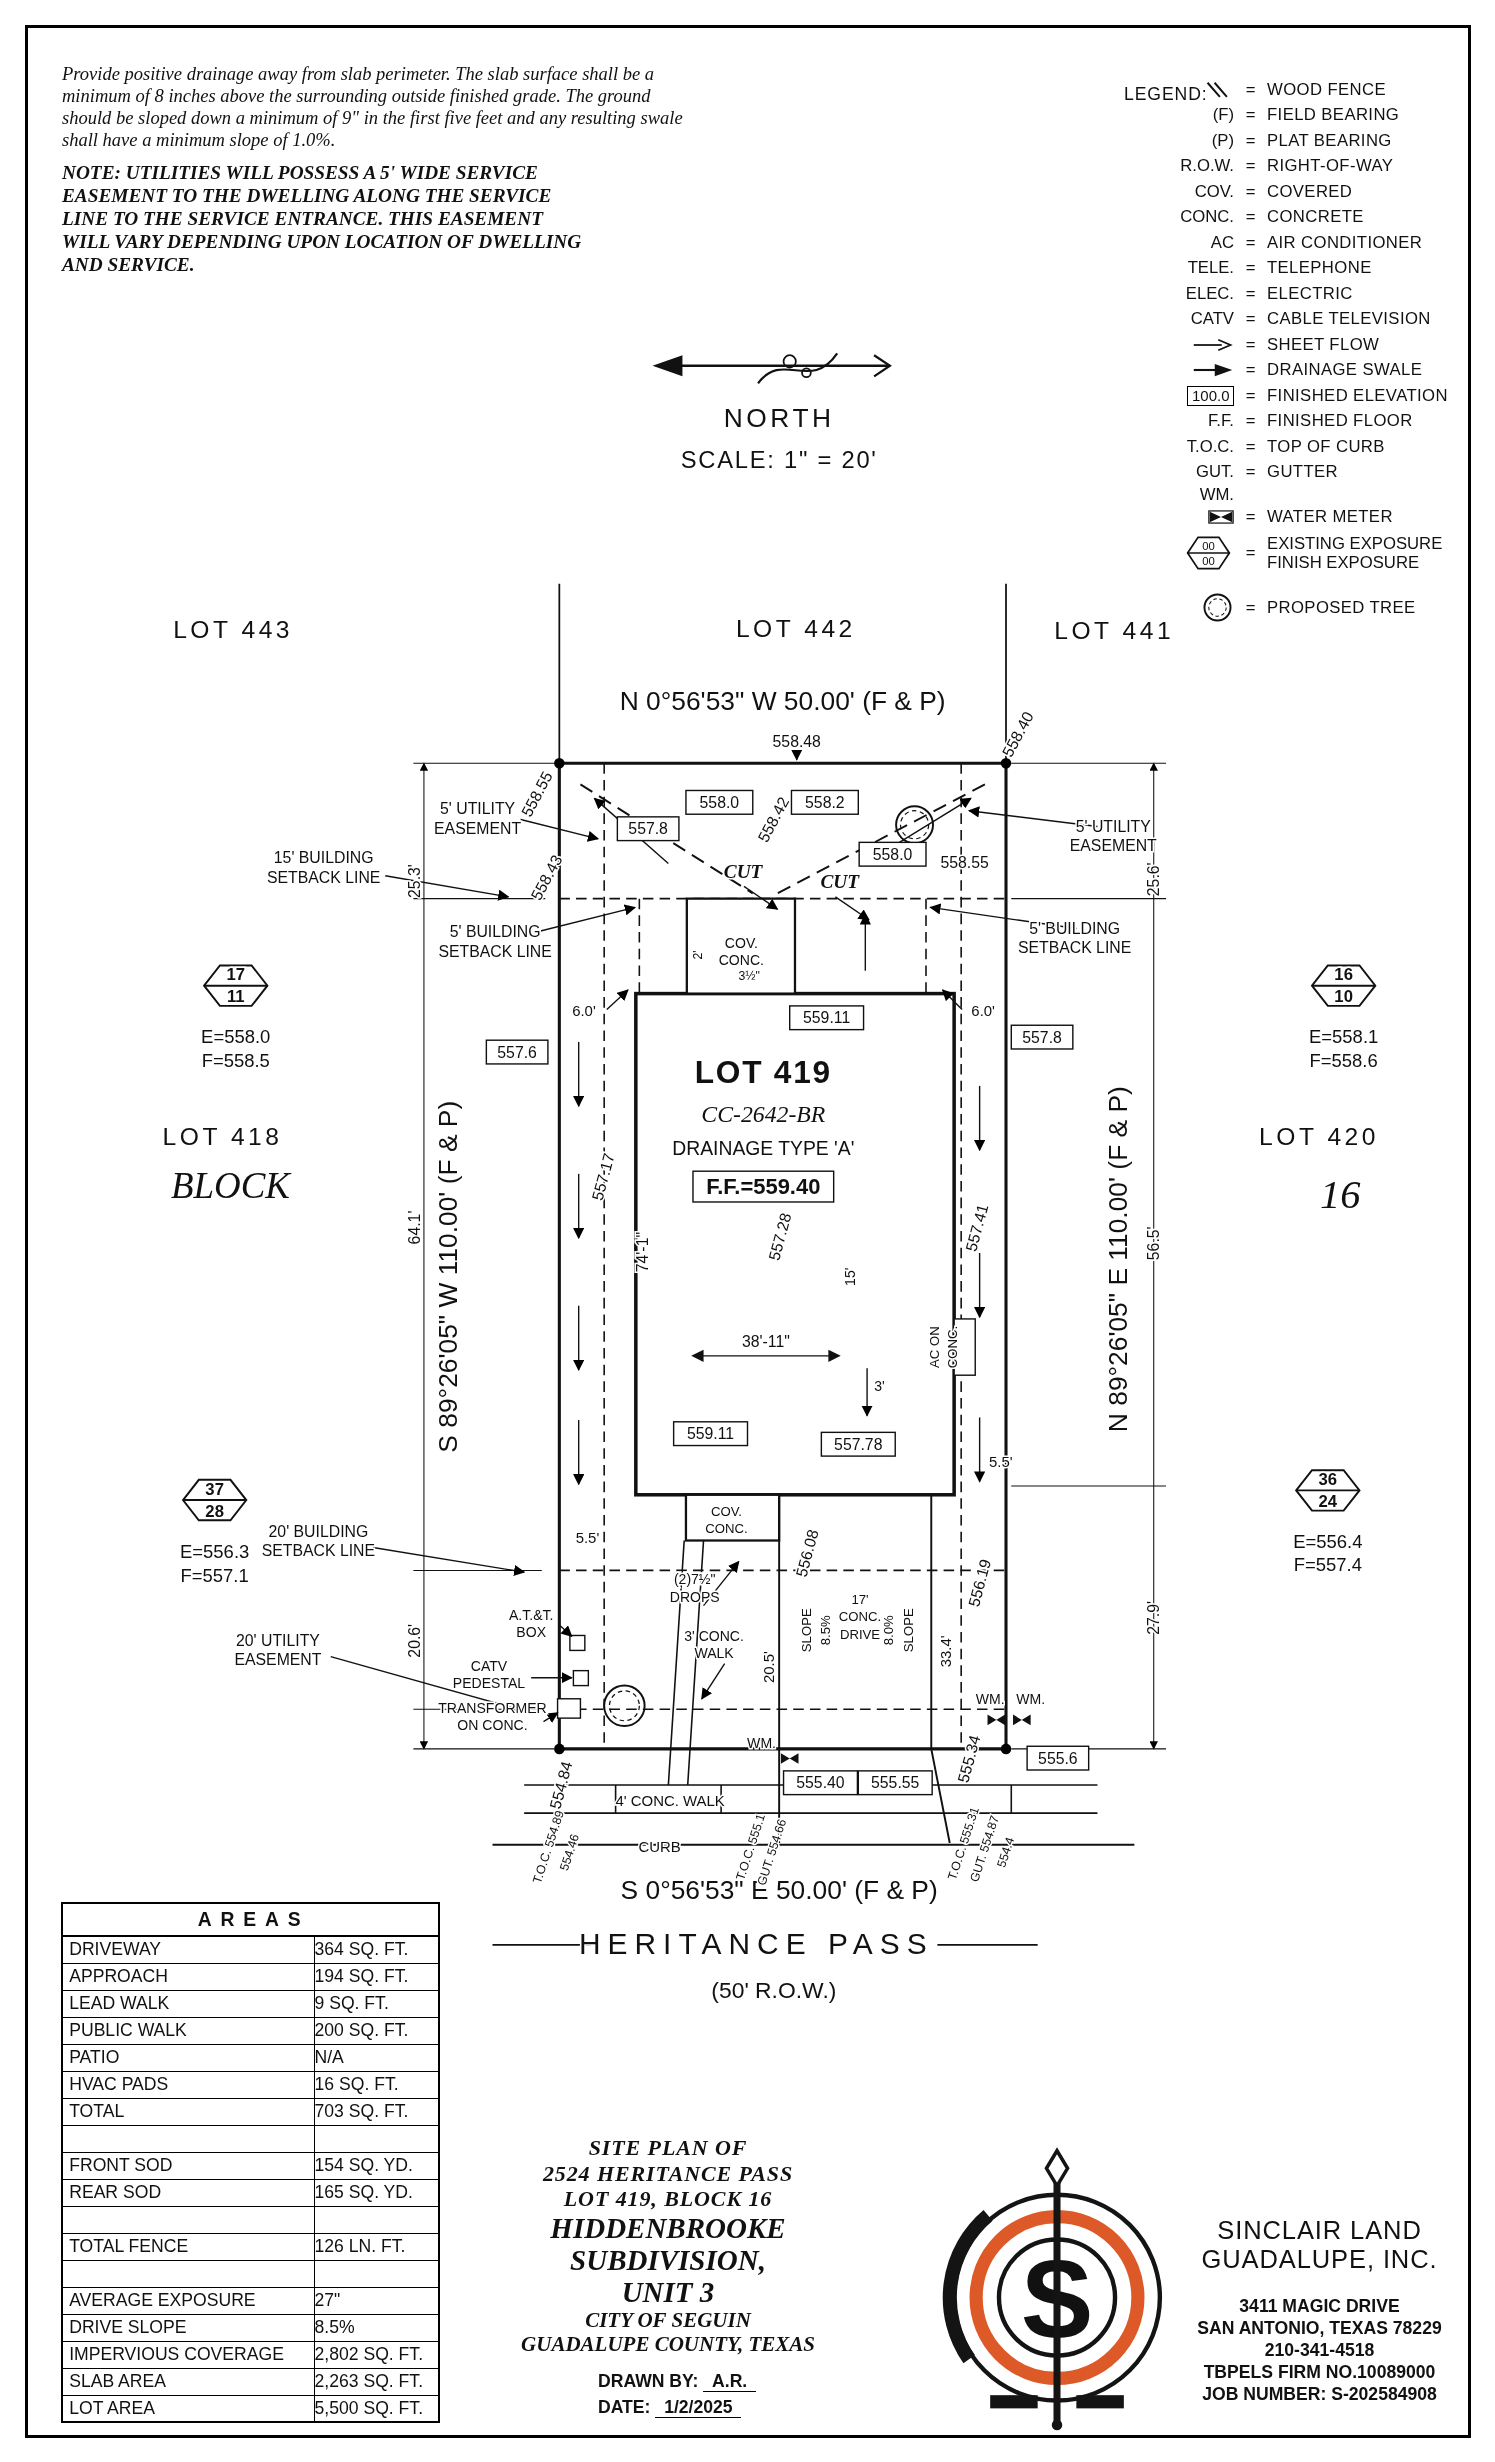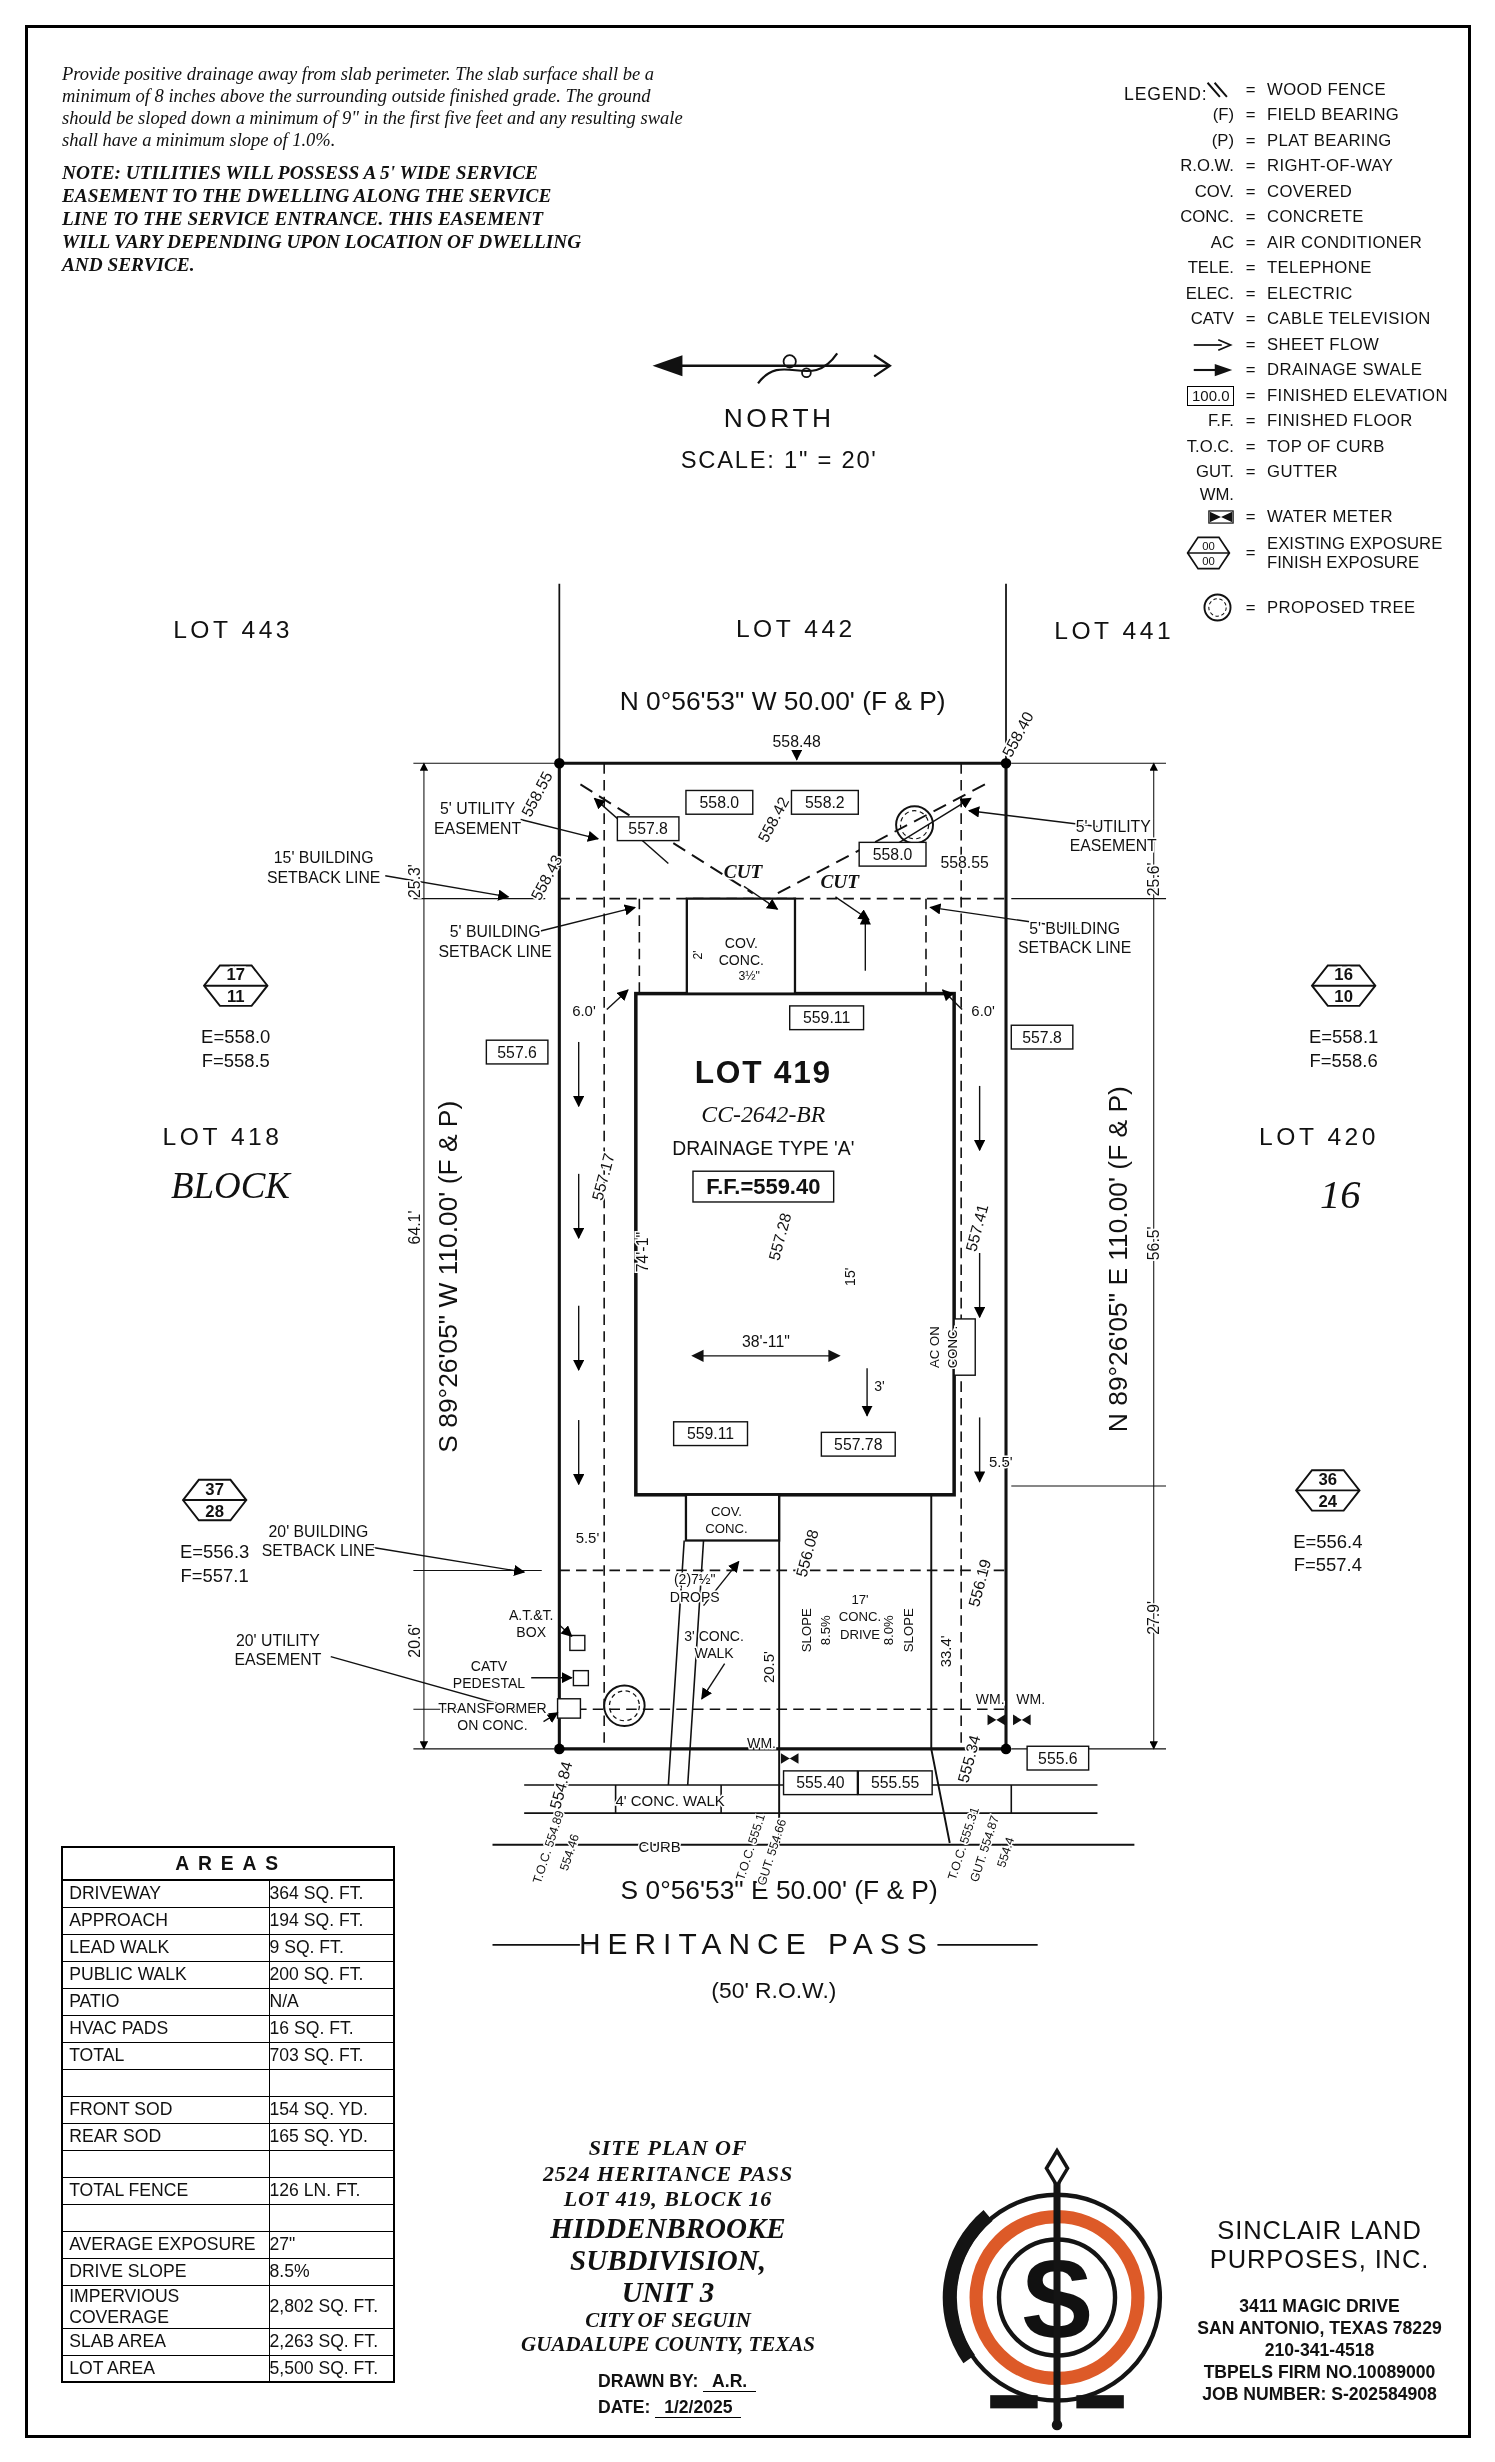--- a/index.html
+++ b/index.html
@@ -37,21 +37,21 @@
 .lrow{display:flex;align-items:center;height:25.5px}
 .lrow.short{height:19.3px}
 .lrow.tall{height:46px}
 .lrow.mt{margin-top:19.3px}
 .sym{width:98px;text-align:right;font-size:16.7px;flex:none;display:flex;justify-content:flex-end;align-items:center}
 .eq{width:33px;text-align:center;font-size:16.7px;flex:none}
 .lbl{font-size:16.7px;letter-spacing:0.4px}
 .boxed{border:1.8px solid #000;padding:0 3.5px;font-size:15px;line-height:17.6px}
 .lbl2 div{font-size:16.7px;line-height:19.3px}
 
-.areas{left:61px;top:1846px;width:334px;border-collapse:collapse;border:2.6px solid #000}
+.areas{left:61px;top:1902px;width:379px;border-collapse:collapse;border:2.6px solid #000}
 .areas td{border:1.3px solid #000;font-size:17.6px;height:27px}
 .areas td:first-child{padding-left:6.2px}
 .areas td.v{width:125px;text-align:left;padding-right:5.3px}
 .areas tr.hd td{height:33px;text-align:center;font-weight:bold;font-size:19.3px;letter-spacing:8.8px;border-bottom:2.2px solid #000}
 
 .titleblock{left:457px;top:2135px;width:422px;text-align:center;font-family:"Liberation Serif",serif;font-style:italic;font-weight:bold}
 .tb-s{font-size:22px;line-height:25.5px;letter-spacing:0.9px}
 .tb-b{font-size:29px;line-height:32px}
 .tb-c{font-size:21px;line-height:24px}
 .tb-m{font-family:"Liberation Sans",sans-serif;font-style:normal;font-size:17.6px;line-height:26px;text-align:left;padding-left:141px;font-weight:bold}
@@ -627,20 +627,20 @@
     <span class="und">A.R.</span>
   </div>
   <div class="tb-m">
     <span>DATE:</span>
     <span class="und">1/2/2025</span>
   </div>
 </div>
 
 <div class="abs company">
   <div class="co-name">SINCLAIR LAND</div>
-  <div class="co-name">PURPOSES, INC.</div>
+  <div class="co-name">GUADALUPE, INC.</div>
   <div class="co-line co-gap">3411 MAGIC DRIVE</div>
   <div class="co-line">SAN ANTONIO, TEXAS 78229</div>
   <div class="co-line">210-341-4518</div>
   <div class="co-line">TBPELS FIRM NO.10089000</div>
   <div class="co-line">JOB NUMBER: S-202584908</div>
 </div>
 
 
 </body></html>

